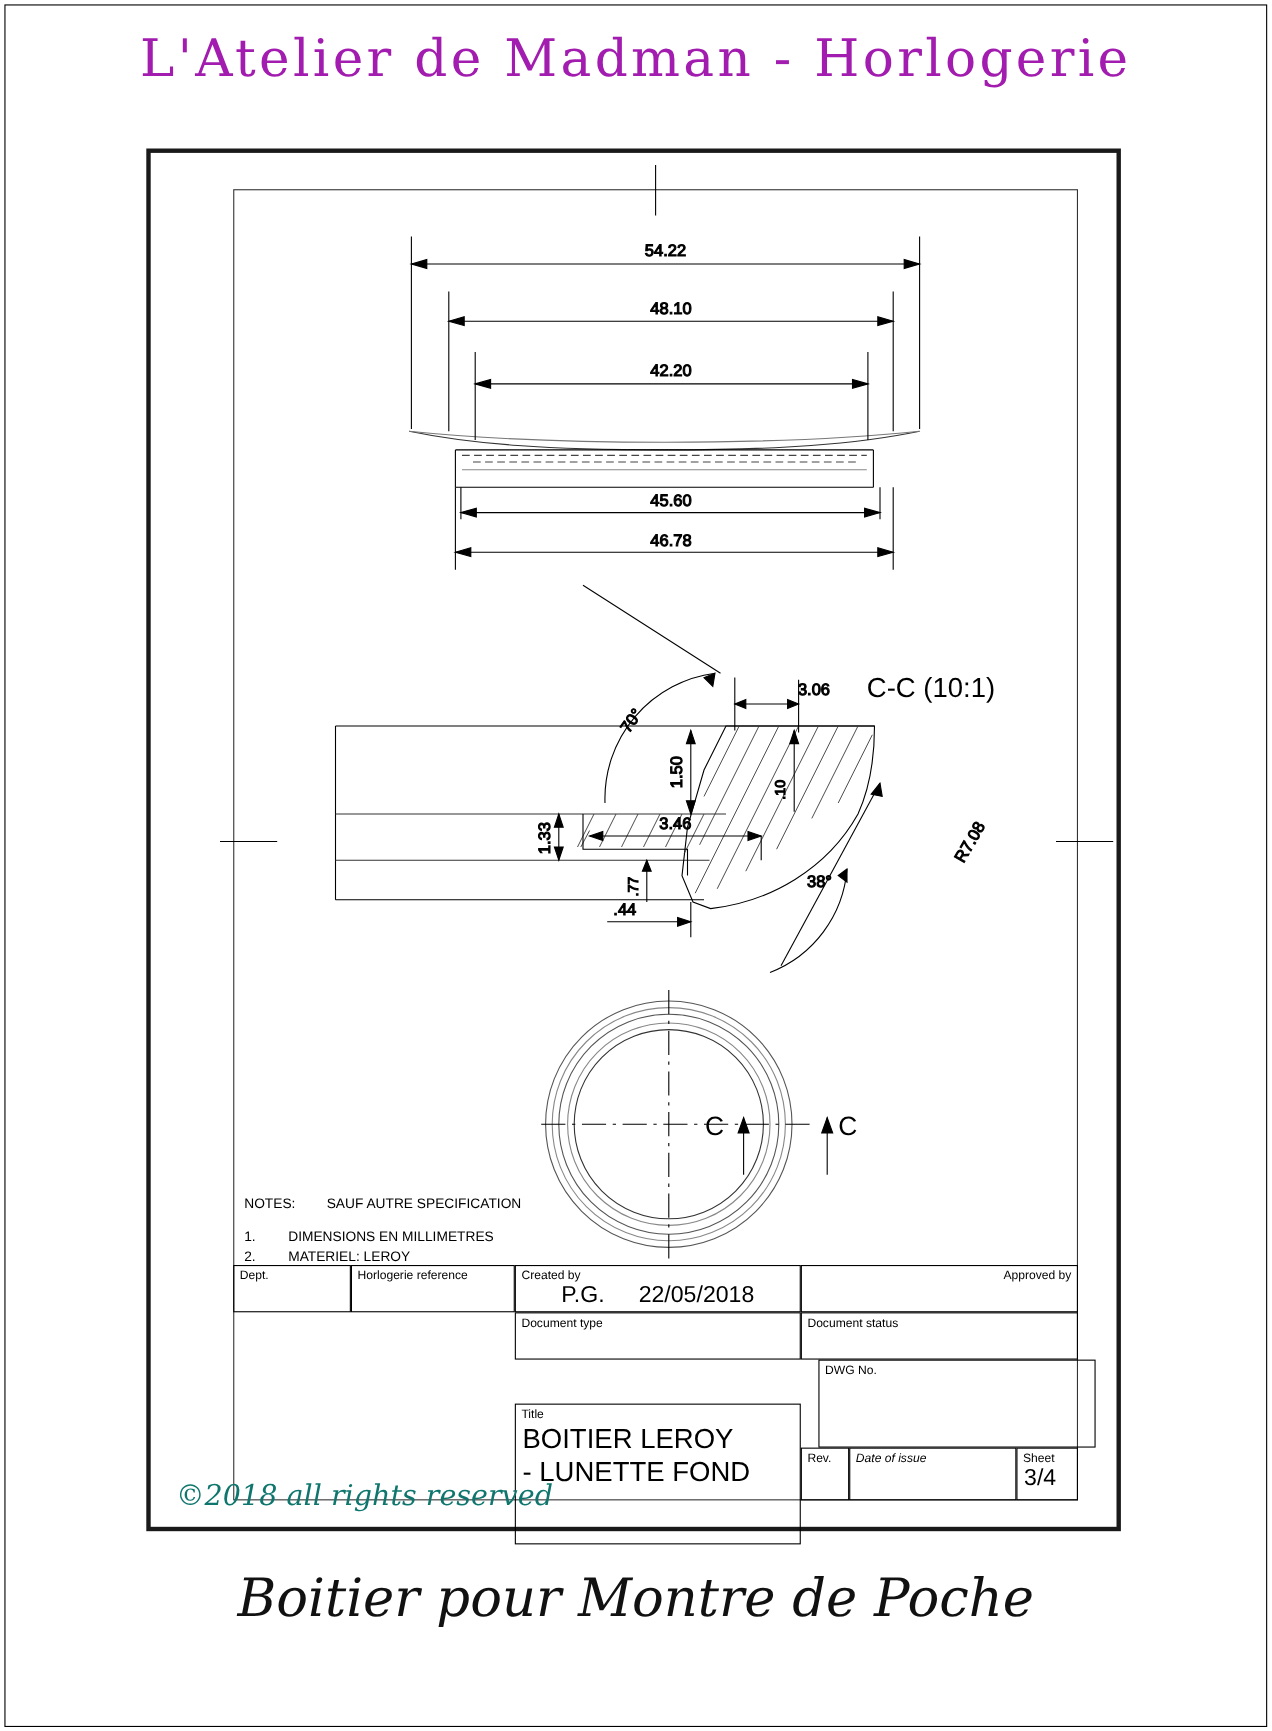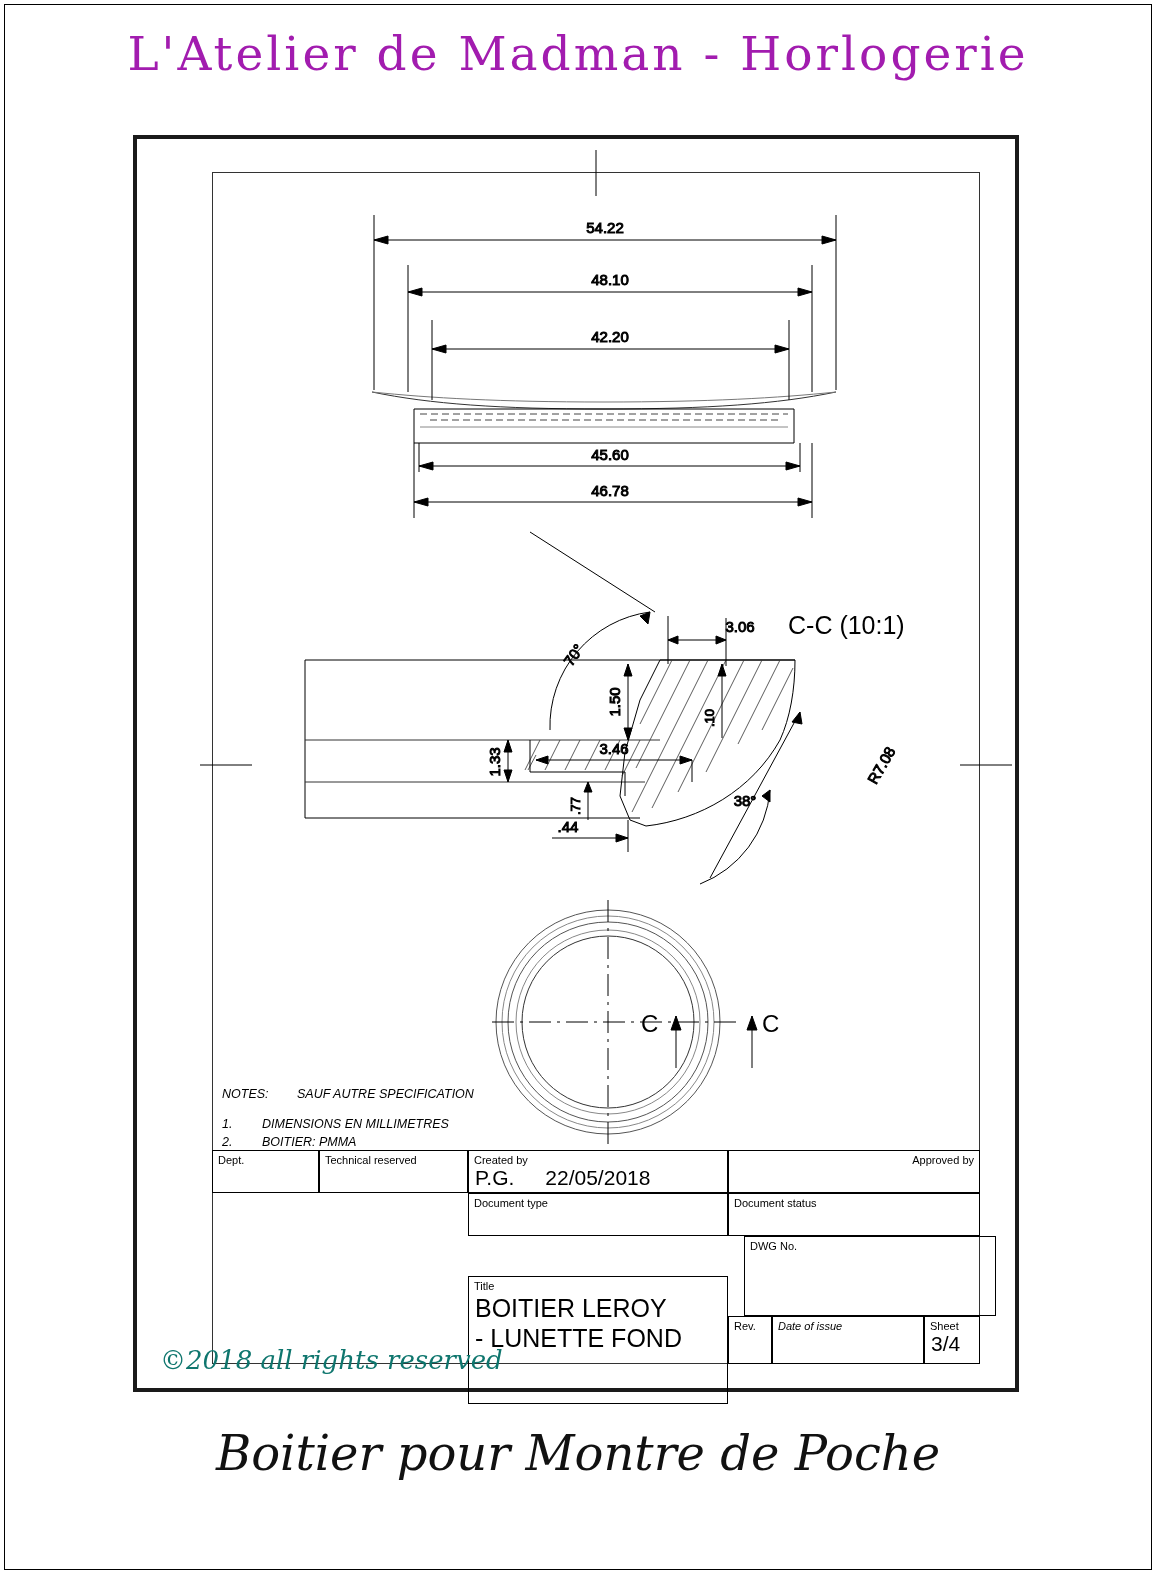--- a/index.html
+++ b/index.html
@@ -158,21 +158,20 @@
     font-family: "Liberation Sans", sans-serif;
   }
   .notes {
     position: absolute;
     left: 222px;
     top: 1085px;
     width: 330px;
     font-size: 12.5px;
     line-height: 18px;
     font-family: "Liberation Sans", sans-serif;
-    font-style: italic;
   }
   .notes .nrow { display: flex; }
   .notes .nidx { width: 40px; }
 </style>
 </head>
 <body>
 
 <div class="page-border"></div>
 
 <div class="header-script">L'Atelier  de  Madman   -   Horlogerie</div>
@@ -337,37 +336,37 @@
     <span style="width:75px">NOTES:</span>
     <span>SAUF AUTRE SPECIFICATION</span>
   </div>
   <div style="height:12px"></div>
   <div class="nrow">
     <span class="nidx">1.</span>
     <span>DIMENSIONS EN MILLIMETRES</span>
   </div>
   <div class="nrow">
     <span class="nidx">2.</span>
-    <span>BOITIER: PMMA</span>
+    <span>MATERIEL: LEROY</span>
   </div>
 </div>
 
 <div class="tb">
 
   <div class="cell" style="left:0;top:0;width:107px;height:43px;">
     <span class="cl">Dept.</span>
     <span class="cv"></span>
   </div>
   <div class="cell" style="left:107px;top:0;width:149px;height:43px;">
-    <span class="cl">Technical reserved</span>
+    <span class="cl">Horlogerie reference</span>
     <span class="cv"></span>
   </div>
   <div class="cell" style="left:256px;top:0;width:260px;height:43px;">
     <span class="cl">Created by</span>
-    <div style="display:flex;justify-content:flex-start;gap:19px;">
+    <div style="display:flex;justify-content:center;gap:19px;">
       <span class="cv">P.G.</span>
       <span class="cv">22/05/2018</span>
     </div>
   </div>
   <div class="cell" style="left:516px;top:0;width:252px;height:43px;text-align:right;">
     <span class="cl">Approved by</span>
     <span class="cv"></span>
   </div>
 
 

